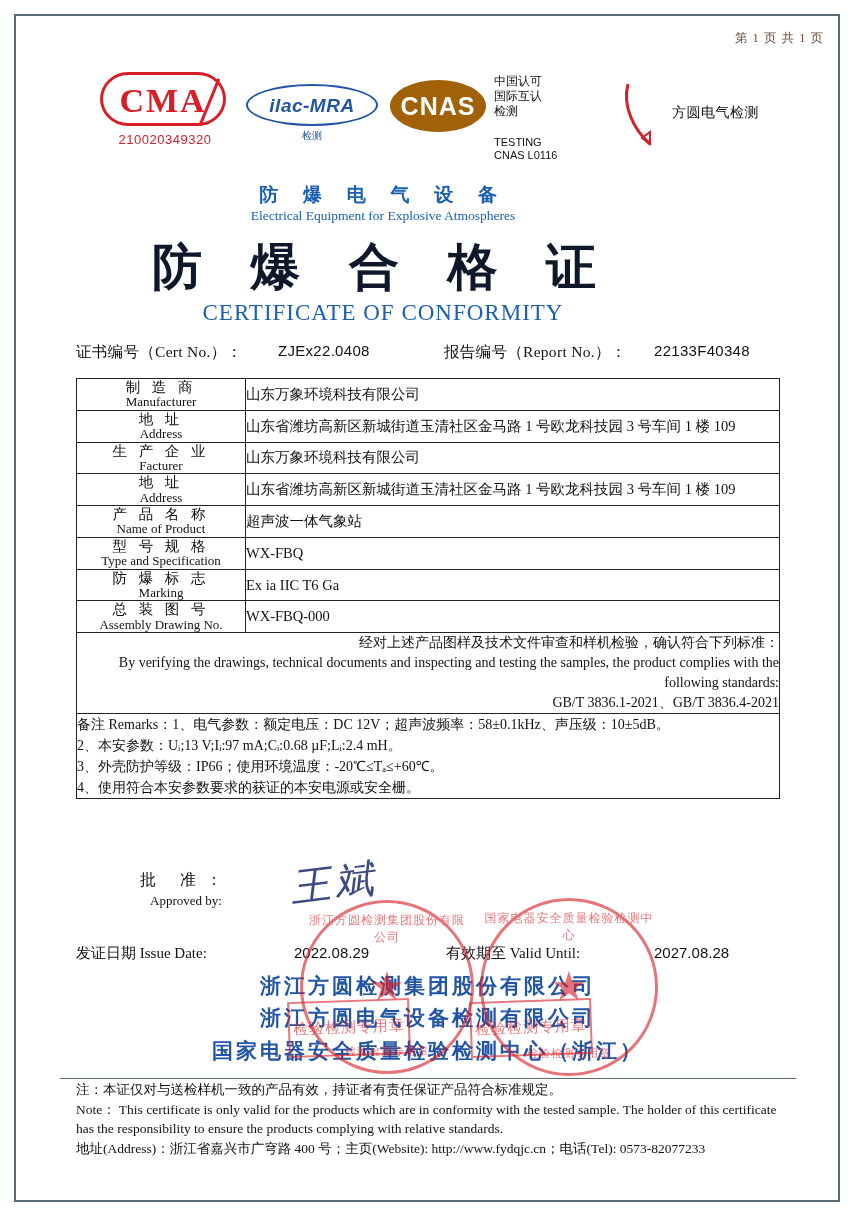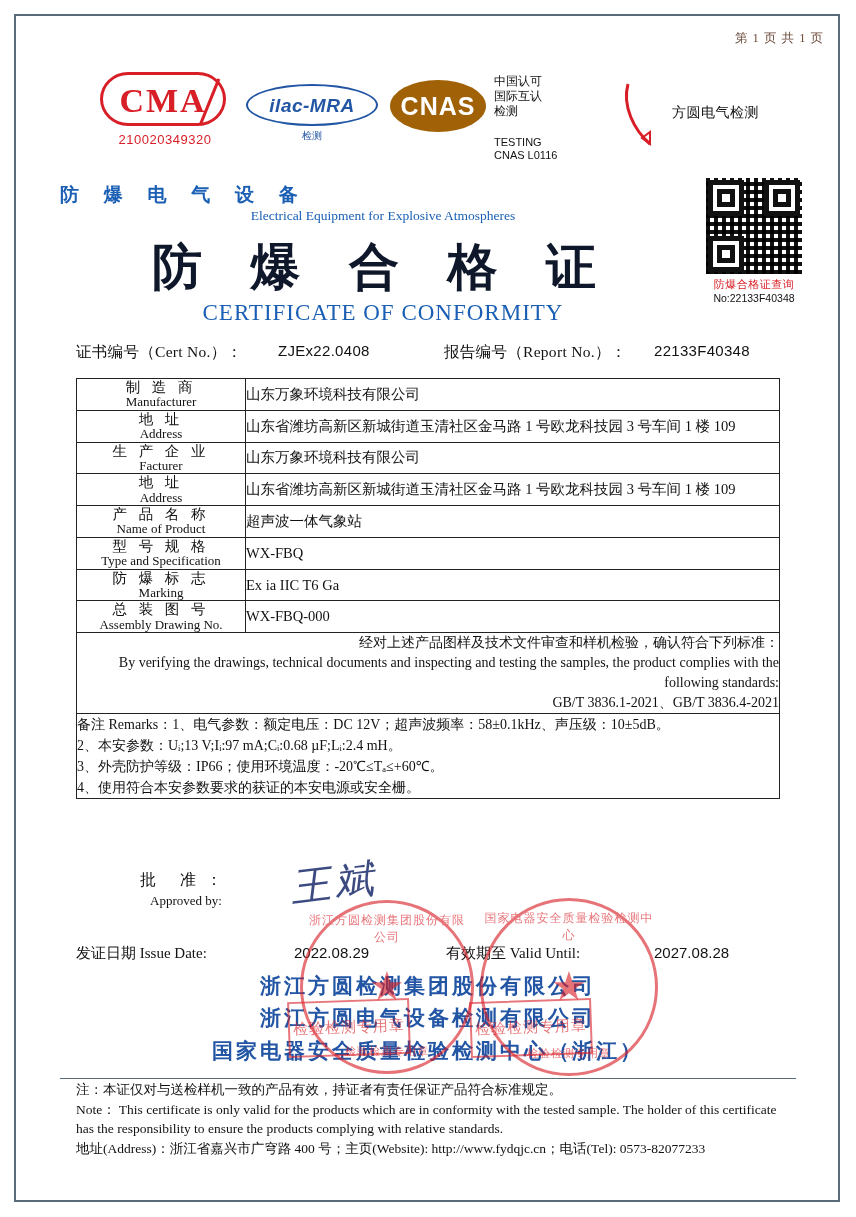--- a/index.html
+++ b/index.html
@@ -170,20 +170,21 @@
     color: #111;
     font-family: "Liberation Sans", sans-serif;
     letter-spacing: 0.5px;
   }
 
   
   .title-cn-small {
     position: absolute;
     left: 0; right: 0;
     top: 182px;
+    text-align: center;
     font-size: 19px;
     color: #1a5fb4;
     letter-spacing: 10px;
     font-weight: bold;
     padding-left: 60px;
     padding-right: 150px;
   }
   .title-en-small {
     position: absolute;
     left: 0; right: 0;
@@ -507,27 +508,20 @@
       </svg>
       <div class="fy-text">方圆电气检测</div>
     </div>
   </div>
 
   <div class="title-cn-small">防 爆 电 气 设 备</div>
   <div class="title-en-small">Electrical Equipment for Explosive Atmospheres</div>
   <div class="title-cn-big">防 爆 合 格 证</div>
   <div class="title-en-big">CERTIFICATE OF CONFORMITY</div>
 
-  <div class="qr-wrap">
-    <div class="qr">
-        <span class="qr-inner-b"></span>
-      </div>
-    <div class="qr-label">防爆合格证查询</div>
-    <div class="qr-no">No:22133F40348</div>
-  </div>
 
   <div class="certline">
     <span class="cno">证书编号（Cert No.）：</span>
     <span class="cval">ZJEx22.0408</span>
     <span class="rno">报告编号（Report No.）：</span>
     <span class="rval">22133F40348</span>
   </div>
 
   <table class="main">
     <tbody>

